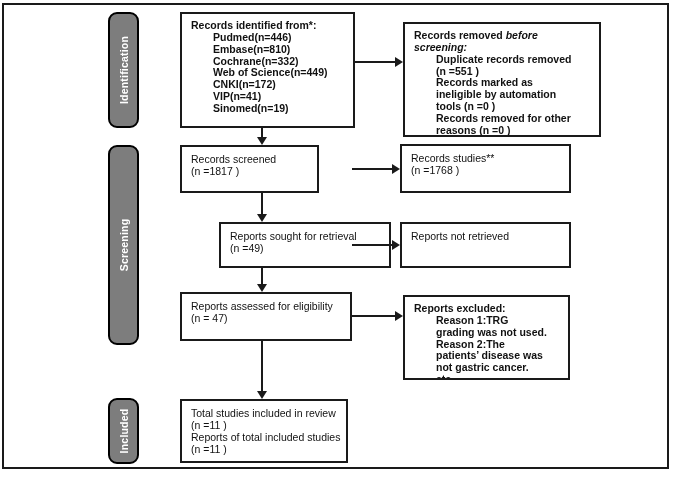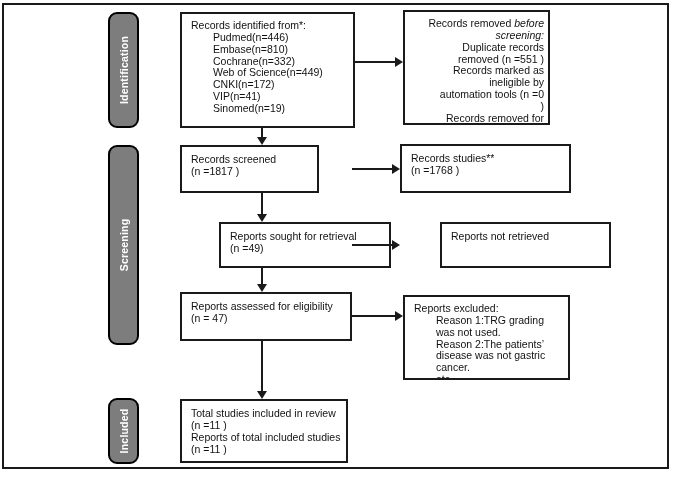--- a/index.html
+++ b/index.html
@@ -9,21 +9,21 @@
   }
   html,body{margin:0;padding:0;background:#fff;}
   body{font-family:"Liberation Sans",sans-serif;}
   .figure{position:relative;width:679px;height:478px;background:#fff;overflow:hidden;}
   .frame{position:absolute;left:2px;top:3px;width:667px;height:466px;border:2px solid var(--line);box-sizing:border-box;}
   
   .stage{position:absolute;width:31px;background:var(--stage-bg);border:2px solid #000;border-radius:9px;box-sizing:border-box;}
   .stage .rot{position:absolute;left:50%;top:50%;transform:translate(-50%,-50%) rotate(-90deg);white-space:nowrap;color:#fff;font-weight:bold;font-size:10.5px;letter-spacing:.2px;}
   
   .bx{position:absolute;background:var(--box-bg);border:2px solid var(--line);box-sizing:border-box;font-size:10.5px;line-height:1.13;color:#111;overflow:hidden;}
-  .bx .pad{padding:6px 4px 4px 9px;}
+  .bx .pad{padding:6px 21px 4px 9px;font-weight:bold;}
   .bx .pad2{padding:7px 4px 4px 9px;}
   .bx .item{padding-left:22px;}
   .bx .ttl{font-style:normal;}
   .it{font-style:italic;}
   
   .vline{position:absolute;width:2px;background:var(--line);}
   .hline{position:absolute;height:2px;background:var(--line);}
   .ah-right{position:absolute;width:0;height:0;border-top:5px solid transparent;border-bottom:5px solid transparent;border-left:8px solid var(--line);}
   .ah-down{position:absolute;width:0;height:0;border-left:5px solid transparent;border-right:5px solid transparent;border-top:8px solid var(--line);}
 </style>
@@ -51,21 +51,21 @@
           <div class="item">Embase(n=810)</div>
           <div class="item">Cochrane(n=332)</div>
           <div class="item">Web of Science(n=449)</div>
           <div class="item">CNKI(n=172)</div>
           <div class="item">VIP(n=41)</div>
           <div class="item">Sinomed(n=19)</div>
         </div>
     </div>
   </div>
 
-  <div class="bx" style="left:403px;top:10px;width:147px;height:115px;text-align:right;">
+  <div class="bx" style="left:403px;top:22px;width:198px;height:115px;">
     <div class="pad">
       <div class="ttl"><span>Records removed </span><span class="it">before screening</span><span class="it">:</span></div>
       <div>
           <div class="item">Duplicate records removed (n =551 )</div>
           <div class="item">Records marked as ineligible by automation tools (n =0 )</div>
           <div class="item">Records removed for other reasons (n =0 )</div>
         </div>
     </div>
   </div>
 
@@ -83,21 +83,21 @@
     </div>
   </div>
 
   <div class="bx" style="left:180px;top:222px;width:172px;height:46px;margin-left:39px;">
     <div class="pad2">
       <div>Reports sought for retrieval</div>
       <div>(n =49)</div>
     </div>
   </div>
 
-  <div class="bx" style="left:400px;top:222px;width:171px;height:46px;margin-left:40px;">
+  <div class="bx" style="left:400px;top:222px;width:171px;height:46px;">
     <div class="pad2">
       <div>Reports not retrieved</div>
     </div>
   </div>
 
   <div class="bx" style="left:180px;top:292px;width:172px;height:49px;">
     <div class="pad2">
       <div>Reports assessed for eligibility</div>
       <div>(n = 47)</div>
     </div>

